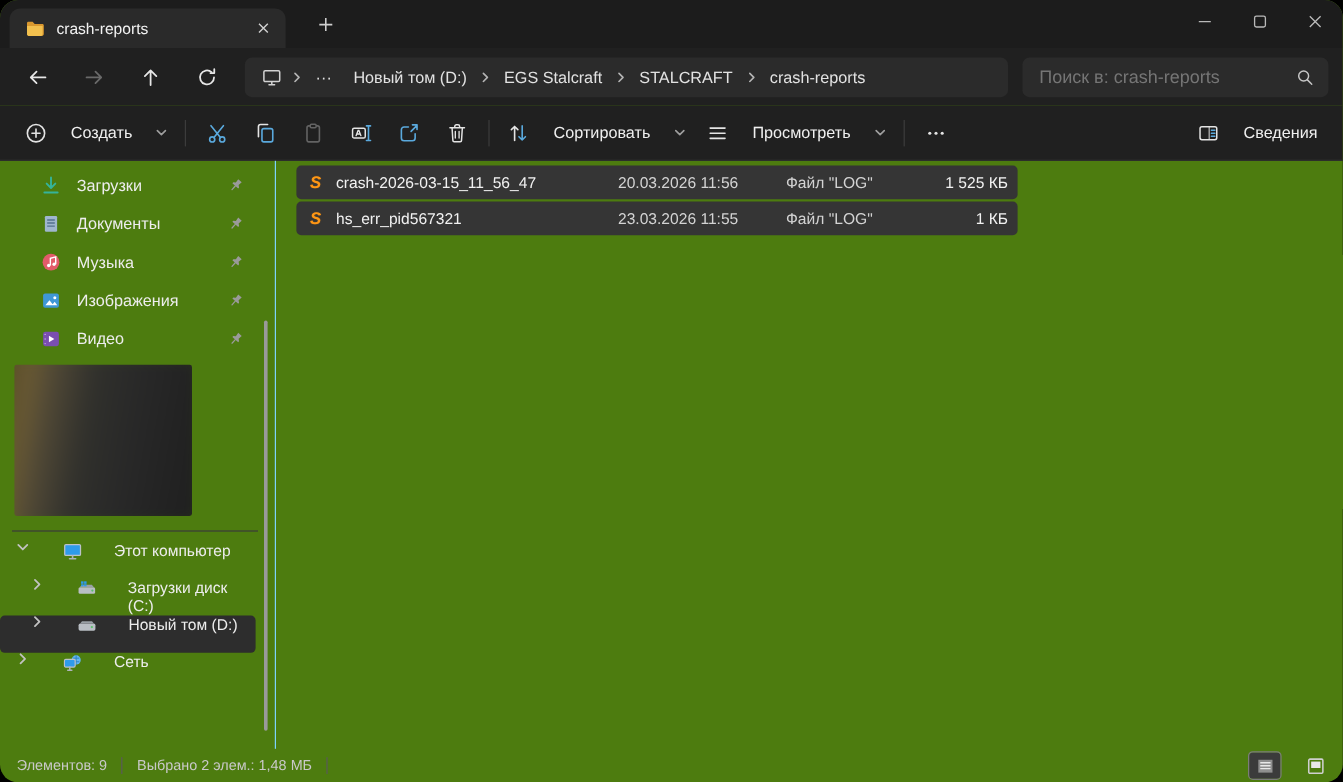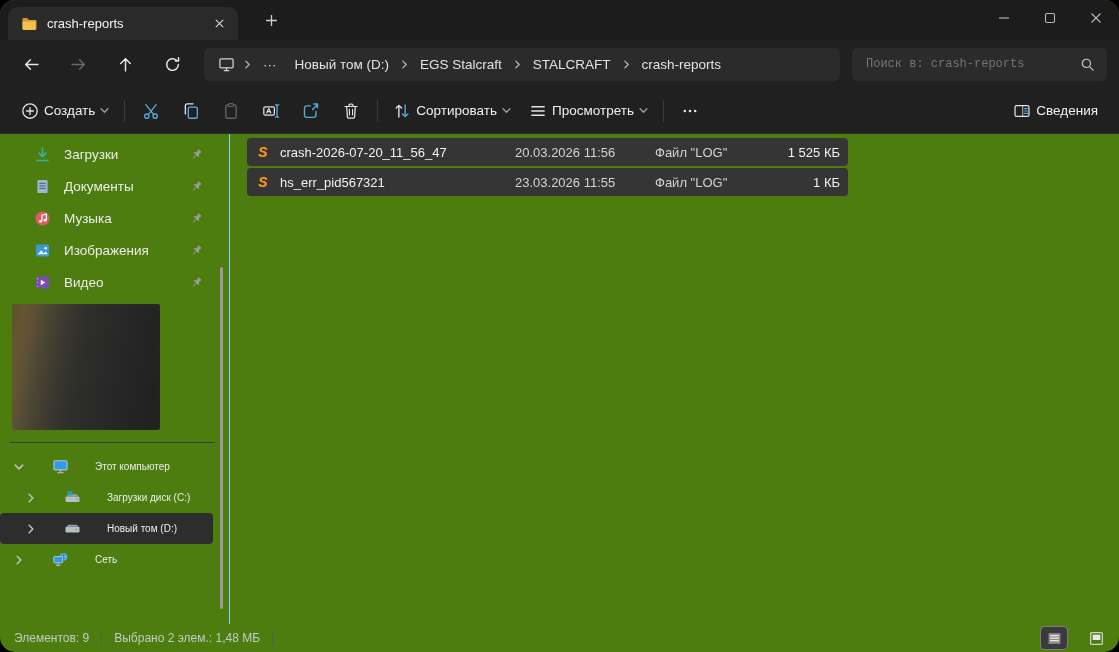--- a/index.html
+++ b/index.html
@@ -22,43 +22,43 @@
   .navbar{height:48px;background:#202020;display:flex;align-items:center;flex:none;padding-left:8px;box-sizing:border-box}
   .navbtn{width:47px;height:36px;display:flex;align-items:center;justify-content:center;border-radius:4px}
   .addressbar{width:636px;height:33px;background:#2b2b2b;border-radius:6px;margin-left:8px;
     display:flex;align-items:center;font-size:13.5px;color:#e2e2e2;padding:0 4px;box-sizing:border-box}
   .crumb{padding:4px 9px;border-radius:4px;white-space:nowrap}
   .crumb-sep{padding:0 2px;display:flex;align-items:center}
   .addr-icon{padding:0 6px 0 10px}
   .searchbar{width:255px;height:33px;background:#2b2b2b;border-radius:6px;margin-left:12px;
     display:flex;align-items:center;padding:0 12px 0 14px;box-sizing:border-box}
   .searchbar input{flex:1;background:transparent;border:none;outline:none;color:#a8a8a8;
-    font-size:12px;font-family:Liberation Mono, monospace;padding:0}
+    font-size:15px;font-family:Liberation Sans, sans-serif;padding:0}
 
   
   .toolbar{height:46px;background:#202020;border-bottom:1px solid #2e2e2e;display:flex;
     align-items:center;flex:none;padding:0 12px;box-sizing:border-box}
-  .tbtn{display:flex;align-items:center;gap:5px;padding:0 9px;height:34px;border-radius:4px;
+  .tbtn{display:flex;align-items:center;gap:20px;padding:0 9px;height:34px;border-radius:4px;
     color:#efefef;font-size:13.5px;white-space:nowrap}
   .ticon{width:40px;height:34px;display:flex;align-items:center;justify-content:center;border-radius:4px}
   .tsep{width:1px;height:22px;background:#3c3c3c;margin:0 6px}
   .spacer{flex:1}
 
   
   .main{flex:1;display:flex;min-height:0;position:relative}
   .sidebar{width:230px;flex:none;position:relative;border-right:1px solid #7dd3fc;
     padding-top:4px;box-sizing:border-box}
   .qitem{height:32px;display:flex;align-items:center;padding:0 12px 0 34px;gap:13px;
     font-size:13.5px;color:#ededed;margin-right:14px;border-radius:4px}
   .qpin{margin-left:auto}
   .blur-wrap{margin:6px 0 0 12px;width:148px;height:126px;overflow:hidden;border-radius:2px;position:relative}
   .blur-inner{position:absolute;inset:-14px;filter:blur(9px);
     background:linear-gradient(100deg,#473c22 0%,#6d5c33 14%,#514936 24%,#30302c 42%,#282828 62%,#222 82%,#1e1e1e 100%)}
   .sb-divider{height:1px;background:#3a3a3a;margin:12px 14px 8px 10px}
-  .titem{height:31px;display:flex;align-items:center;gap:26px;font-size:10px;color:#ededed;
+  .titem{height:31px;display:flex;gap:26px;font-size:13px;color:#ededed;
     margin-right:16px;border-radius:4px}
   .titem .chev{width:14px;display:flex;justify-content:center;margin-left:12px}
   .titem.lvl1 .chev{margin-left:24px}
   .titem.selected{background:#2d2d2d}
   .sb-scrollbar{position:absolute;right:6px;top:133px;width:3px;height:342px;background:#9a9a9a;border-radius:2px}
 
   
   .filepane{flex:1;padding:4px 0 0 17px;box-sizing:border-box}
   .fheader{display:flex;height:26px;align-items:center;color:#e6e6e6;font-size:13px;width:601px;position:relative;margin-bottom:2px}
   .fcol{box-sizing:border-box;padding:0 8px;position:relative;height:100%;display:flex;align-items:center}
@@ -432,21 +432,21 @@
       </div>
 
       <div class="sb-scrollbar"></div>
     </div>
 
     <div class="filepane">
 
       <div class="frow">
         <div class="fcol c-name fname">
           <span class="slogo">S</span>
-          <span>crash-2026-07-20_11_56_47</span>
+          <span>crash-2026-03-15_11_56_47</span>
         </div>
         <div class="fcol c-date fdate">20.03.2026 11:56</div>
         <div class="fcol c-type ftype">Файл "LOG"</div>
         <div class="fcol c-size fsize">1 525 КБ</div>
       </div>
 
       <div class="frow">
         <div class="fcol c-name fname">
           <span class="slogo">S</span>
           <span>hs_err_pid567321</span>

